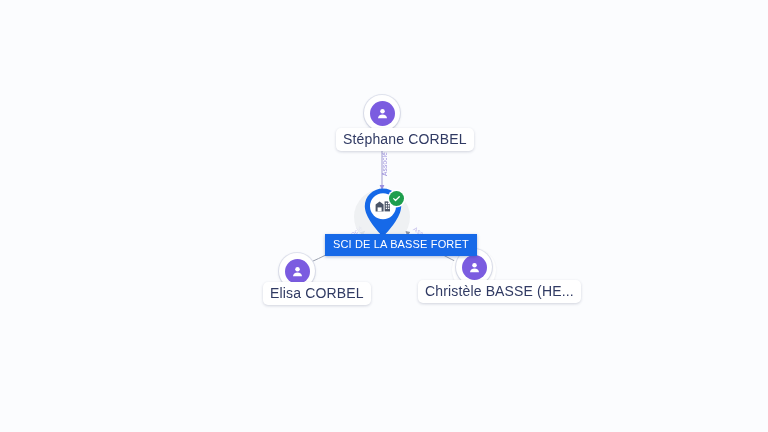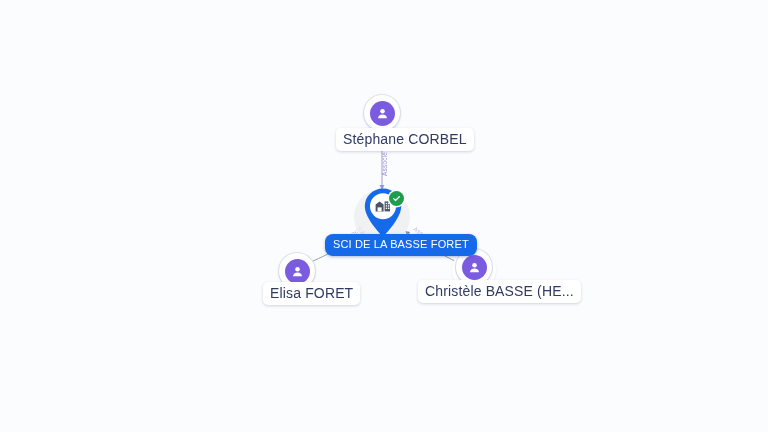--- a/index.html
+++ b/index.html
@@ -57,21 +57,21 @@
   .chip-person{
     background:#ffffff;
     color:#303a63;
     box-shadow:0 1px 3px rgba(40,50,90,.20);
   }
   .chip-company{
     background:#1669e8;
     color:#ffffff;
     font-size:11px;
     padding:5px 8px 6px 8px;
-    border-radius:8px;
+    border-radius:0;
     box-shadow:0 1px 3px rgba(20,60,140,.35);
   }
 
   
   .company-node{position:absolute;z-index:4;}
   .halo{
     position:absolute;left:0;top:0;
     width:56px;height:56px;border-radius:50%;
     background:#eceef1;
     opacity:.85;
@@ -170,21 +170,21 @@
   <div class="node">
     <div class="person-avatar" style="left:279px;top:253px;">
       <div class="disc">
         <svg width="15" height="15" viewBox="0 0 24 24">
           <circle cx="12" cy="8.2" r="3.6" fill="#ffffff"></circle>
           <path d="M4.8 19.4c0-3.8 3.3-6 7.2-6s7.2 2.2 7.2 6z" fill="#ffffff"></path>
         </svg>
       </div>
     </div>
   </div>
-  <div class="chip chip-person" style="left:263px;top:282px;">Elisa FORET</div>
+  <div class="chip chip-person" style="left:263px;top:282px;">Elisa CORBEL</div>
 
   <div class="ghost-ring" style="left:452px;top:248px;"></div>
   <div class="node">
     <div class="person-avatar" style="left:456px;top:249px;">
       <div class="disc">
         <svg width="15" height="15" viewBox="0 0 24 24">
           <circle cx="12" cy="8.2" r="3.6" fill="#ffffff"></circle>
           <path d="M4.8 19.4c0-3.8 3.3-6 7.2-6s7.2 2.2 7.2 6z" fill="#ffffff"></path>
         </svg>
       </div>

